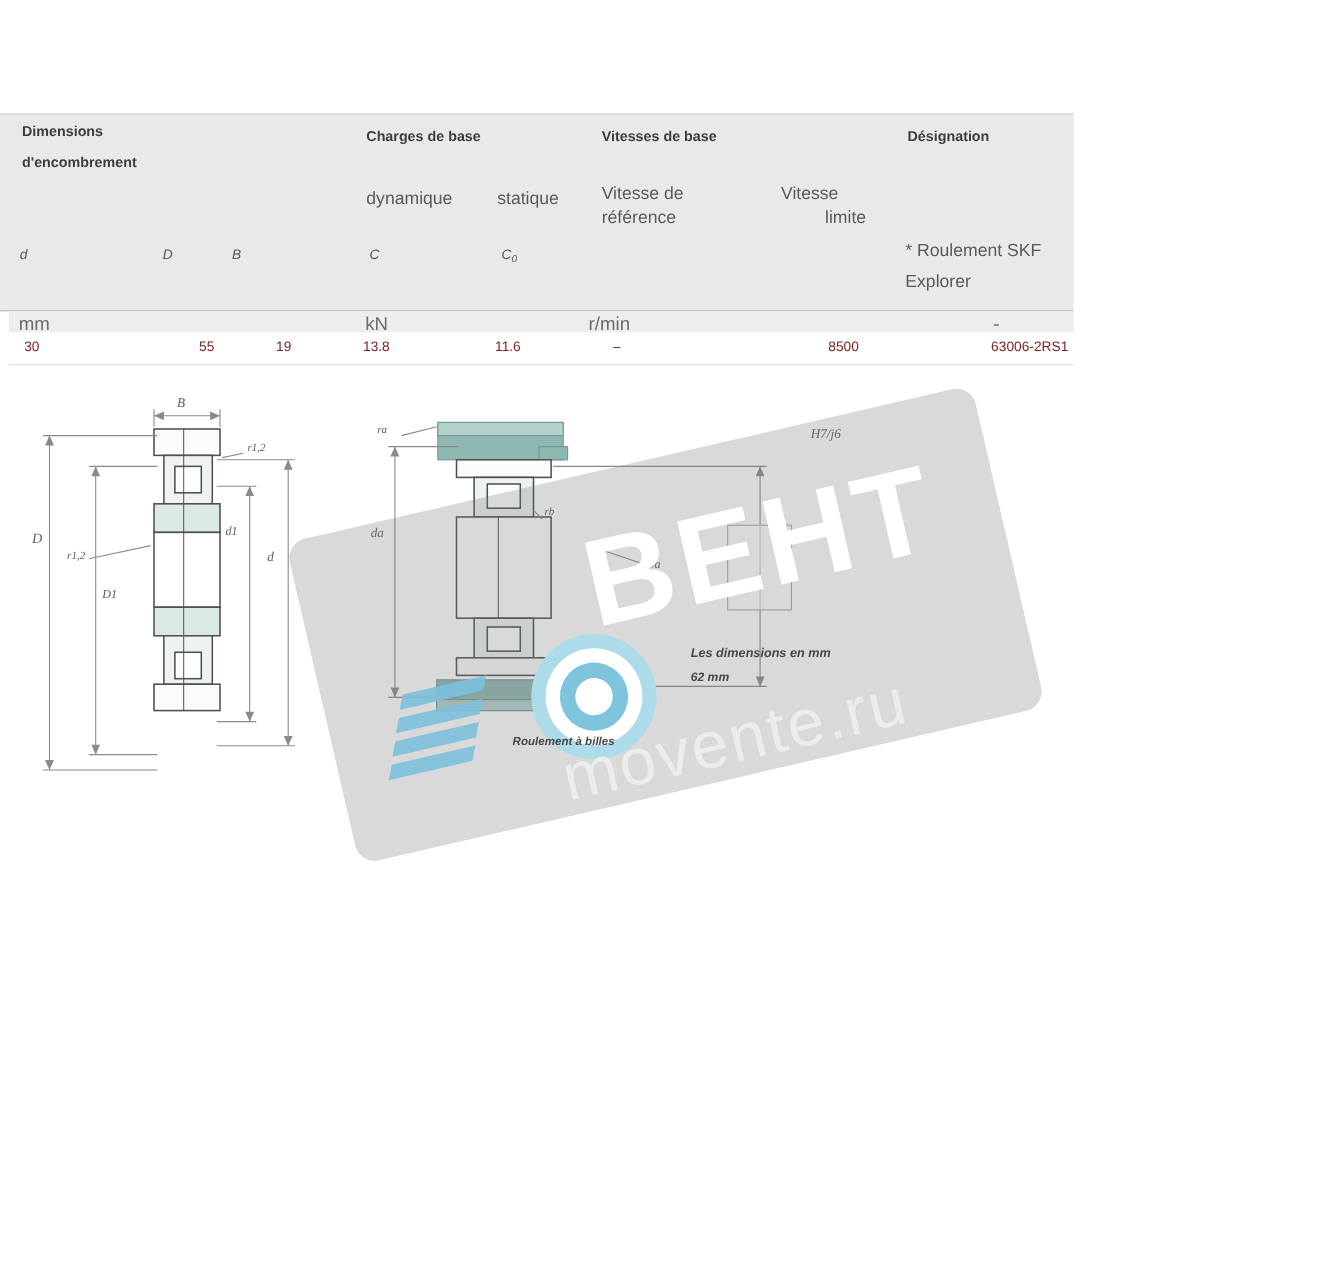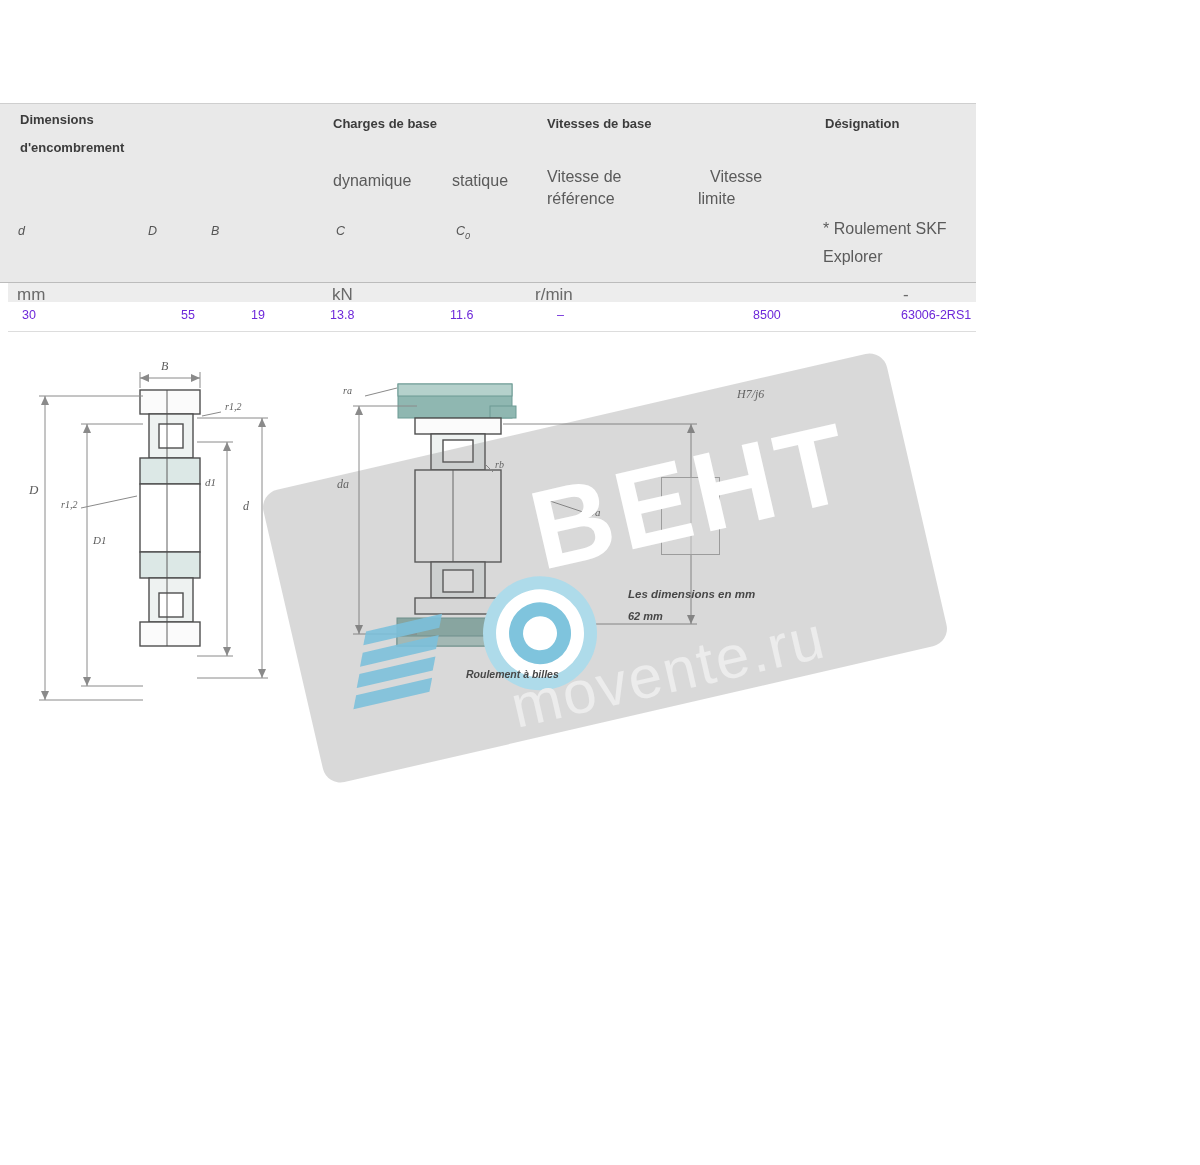--- a/index.html
+++ b/index.html
@@ -9,21 +9,21 @@
   
   #header-band{left:0;top:103px;width:1200px;height:178px;background:#e9e9e9;
                border-top:1px solid #cfcfcf;border-bottom:1px solid #bcbcbc;z-index:4;}
   #units-band{left:8px;top:283px;width:1184px;height:19px;background:#ededed;z-index:4;}
   #row-underline{left:8px;top:331px;width:1184px;height:1px;background:#dddddd;z-index:4;}
   #row-end-block{left:1163px;top:302px;width:37px;height:29px;background:#e7e7e7;z-index:4;}
   .h1{font-weight:bold;font-size:13px;color:#3c3c3c;z-index:5;}
   .h2{font-size:16px;color:#5a5a5a;z-index:5;}
   .colL{font-size:12.5px;font-style:italic;color:#555;z-index:5;}
   .unit{font-size:17px;color:#6a6a6a;z-index:5;}
-  .val{font-size:12.5px;color:#6d28d9;z-index:5;}
+  .val{font-size:12.5px;color:#7f1d1d;z-index:5;}
   sub{font-size:9px;}
   
   svg text{font-family:"Liberation Serif",serif;font-style:italic;fill:#5c5c5c;}
   .figline{stroke:#8a8a8a;stroke-width:1;}
   #fig3{left:661px;top:477px;width:57px;height:76px;border:1.5px solid #ababab;
         background:rgba(255,255,255,.55);z-index:1;}
   .cap{font-weight:bold;font-style:italic;color:#474747;z-index:6;text-align:center;}
   
   #wm{left:285px;top:418px;width:640px;height:300px;background:rgba(120,120,120,.28);
       border-radius:18px;transform:rotate(-13deg);z-index:3;}
@@ -50,21 +50,21 @@
   <div class="abs h1" style="left:20px;top:140px">d'encombrement</div>
   <div class="abs h1" style="left:333px;top:116px">Charges de base</div>
   <div class="abs h1" style="left:547px;top:116px">Vitesses de base</div>
   <div class="abs h1" style="left:825px;top:116px">Désignation</div>
 
   <div class="abs h2" style="left:333px;top:172px">dynamique</div>
   <div class="abs h2" style="left:452px;top:172px">statique</div>
   <div class="abs h2" style="left:547px;top:168px">Vitesse de</div>
   <div class="abs h2" style="left:547px;top:190px">référence</div>
   <div class="abs h2" style="left:710px;top:168px">Vitesse</div>
-  <div class="abs h2" style="left:698px;top:190px">limite</div>
+  <div class="abs h2" style="left:750px;top:190px">limite</div>
 
   <div class="abs colL" style="left:18px;top:224px">d</div>
   <div class="abs colL" style="left:148px;top:224px">D</div>
   <div class="abs colL" style="left:211px;top:224px">B</div>
   <div class="abs colL" style="left:336px;top:224px">C</div>
   <div class="abs colL" style="left:456px;top:224px"><span>C</span><sub>0</sub></div>
 
   <div class="abs h2" style="left:823px;top:220px">* Roulement SKF</div>
   <div class="abs h2" style="left:823px;top:248px">Explorer</div>
 

